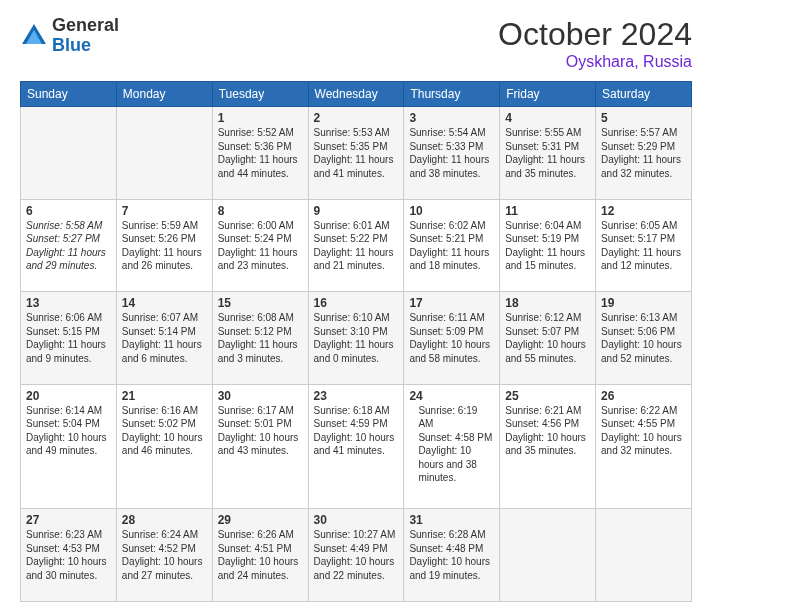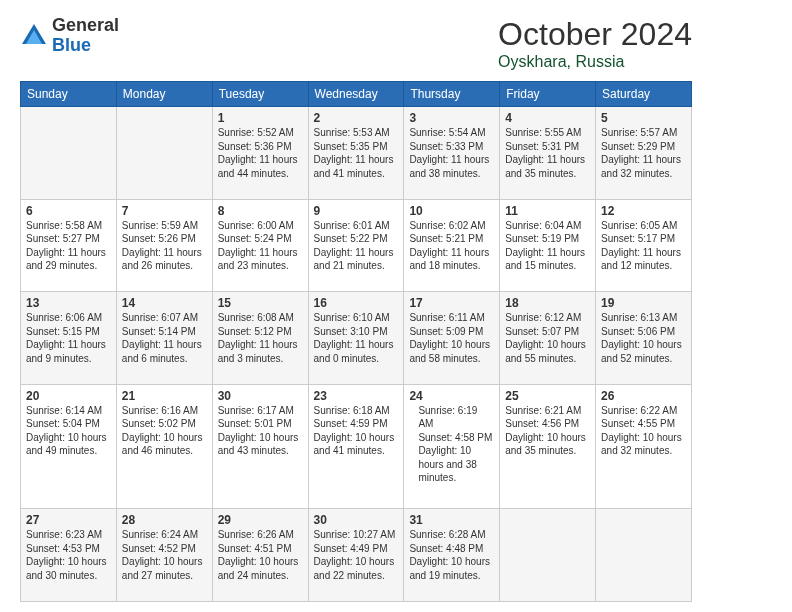--- a/index.html
+++ b/index.html
@@ -41,29 +41,30 @@
       font-size: 18px;
       font-weight: bold;
       color: #1a6bb5;
     }
     .logo-icon {
       width: 28px;
       height: 28px;
       margin-right: 4px;
     }
     .title-area {
+      text-align: right;
     }
     .month-title {
       font-size: 32px;
       font-weight: normal;
       color: #333;
     }
     .location {
       font-size: 16px;
-      color: #14532d;
+      color: #6d28d9;
     }
     .calendar {
       width: 100%;
       border-collapse: collapse;
       flex: 1;
       font-size: 10.5px;
     }
     .calendar thead tr th {
       background-color: #2a6db5;
       color: #fff;
@@ -163,21 +164,21 @@
           <td>
             <span class="day-num">5</span>
             <div class="day-info" style="white-space: pre-line;">Sunrise: 5:57 AM
 Sunset: 5:29 PM
 Daylight: 11 hours and 32 minutes.</div>
           </td>
         </tr>
         <tr>
           <td>
             <span class="day-num">6</span>
-            <div class="day-info" style="white-space: pre-line;">Sunrise: 5:58 AM
+            <div class="day-info" style="white-space: pre-line; font-style: italic;">Sunrise: 5:58 AM
 Sunset: 5:27 PM
 Daylight: 11 hours and 29 minutes.</div>
           </td>
           <td>
             <span class="day-num">7</span>
             <div class="day-info" style="white-space: pre-line;">Sunrise: 5:59 AM
 Sunset: 5:26 PM
 Daylight: 11 hours and 26 minutes.</div>
           </td>
           <td>

